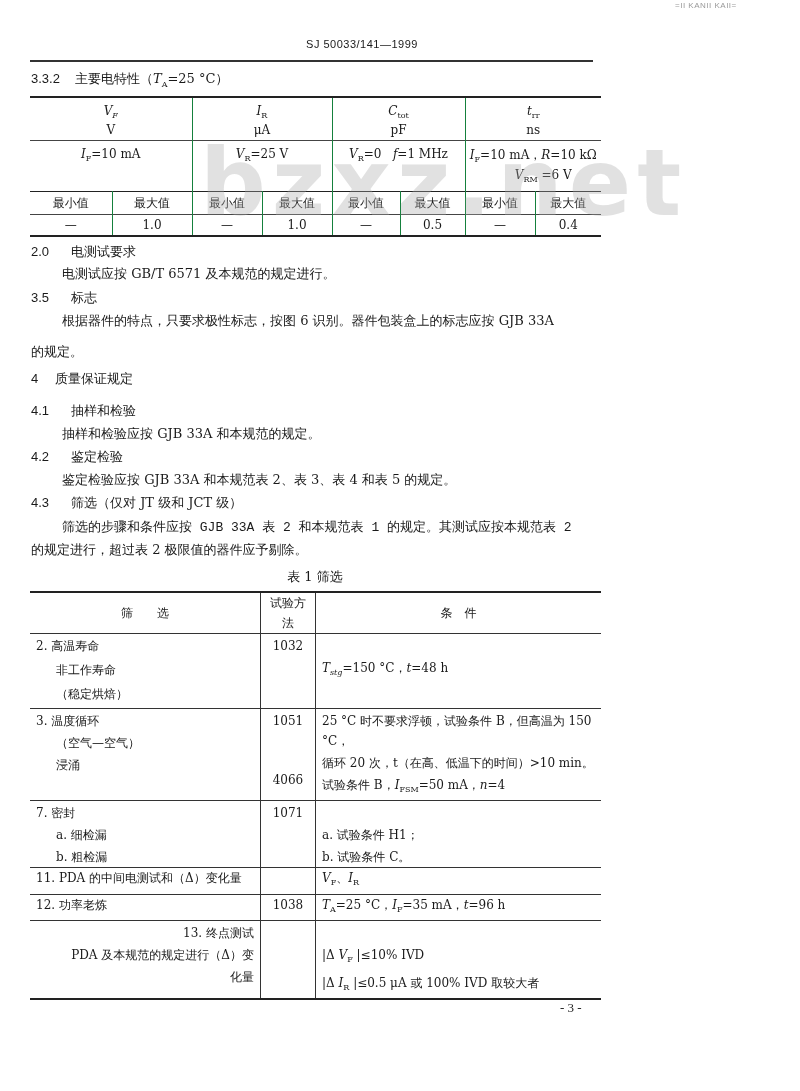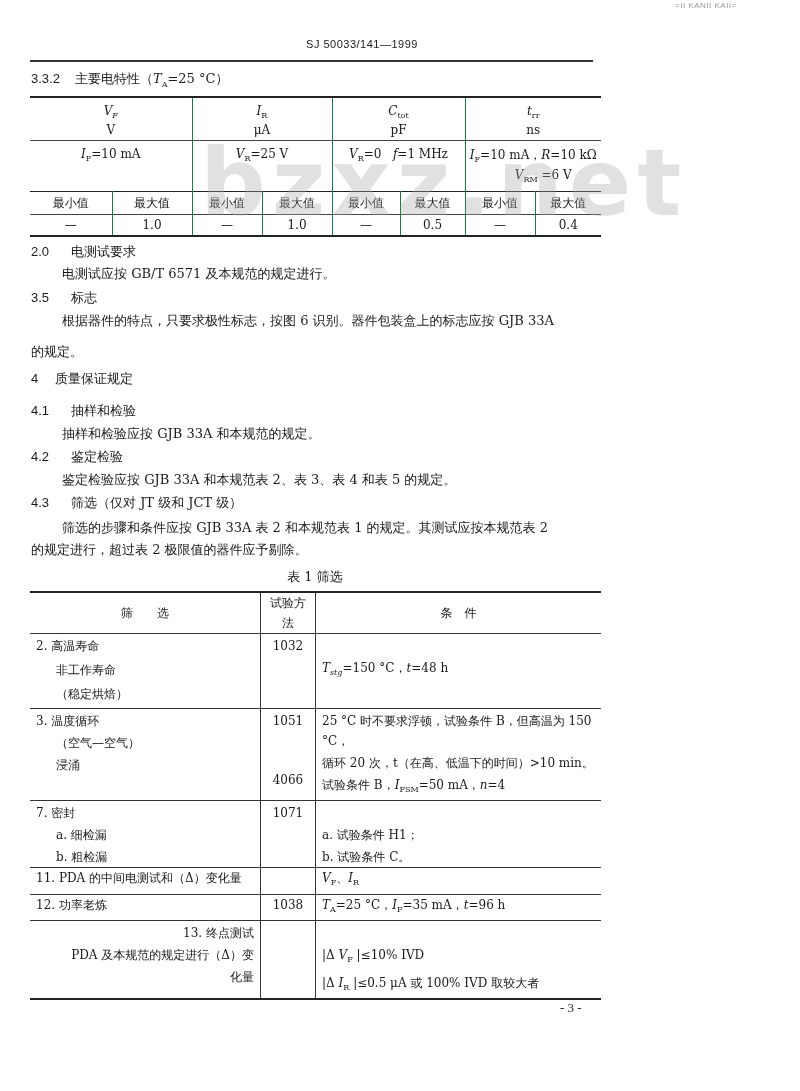--- a/index.html
+++ b/index.html
@@ -139,21 +139,21 @@
 <div class="para" style="left:62px; top:424px;">抽样和检验应按 GJB 33A 和本规范的规定。</div>
 
 <div class="sec-title" style="top:448px;">
   <span class="num">4.2</span><span>鉴定检验</span>
 </div>
 <div class="para" style="left:62px; top:470px;">鉴定检验应按 GJB 33A 和本规范表 2、表 3、表 4 和表 5 的规定。</div>
 
 <div class="sec-title" style="top:494px;">
   <span class="num">4.3</span><span>筛选（仅对 JT 级和 JCT 级）</span>
 </div>
-<div class="para" style="left:62px; top:518px;">筛选的步骤和条件应按 GJB 33A 表 2 和本规范表 1 的规定。其测试应按本规范表 2</div>
+<div class="para" style="left:62px; top:518px;font-family:Liberation Mono, monospace;">筛选的步骤和条件应按 GJB 33A 表 2 和本规范表 1 的规定。其测试应按本规范表 2</div>
 <div class="para" style="left:31px; top:540px;">的规定进行，超过表 2 极限值的器件应予剔除。</div>
 
 <div class="table-caption">表 1   筛选</div>
 
 <table class="t-scr">
   <tbody>
       <tr class="head">
     <td class="c1">筛　　选</td>
     <td class="c2">试验方法</td>
     <td class="c3">条　件</td>

